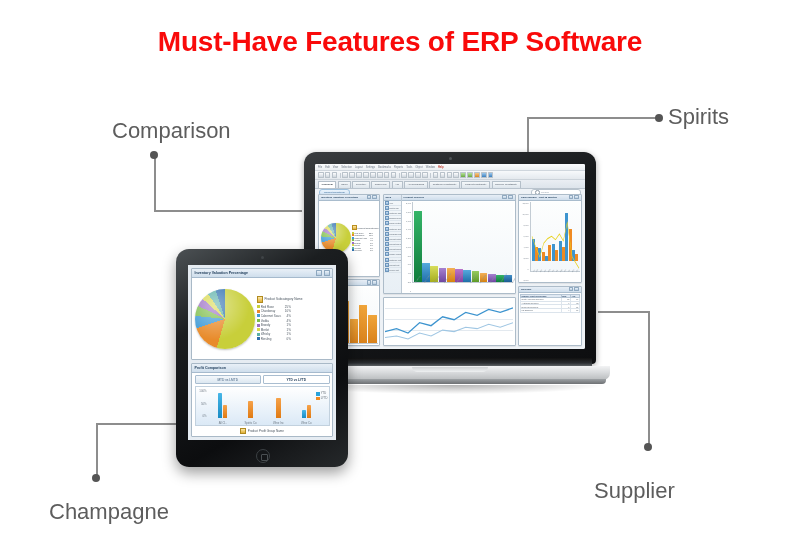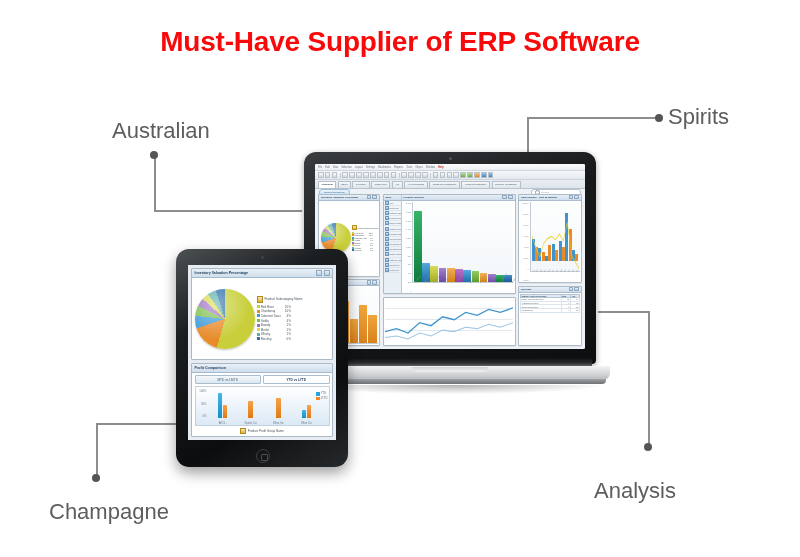--- a/index.html
+++ b/index.html
@@ -202,42 +202,42 @@
   .tclegend{position:absolute;right:1px;top:5px;display:flex;flex-direction:column;gap:1.2px;}
   .tcl{display:flex;align-items:center;gap:1px;font-size:2.7px;color:#5a646e;}
   .tcsw{width:3.5px;height:3.5px;}
   .tfoot{display:flex;align-items:center;justify-content:center;gap:1.4px;font-size:3px;color:#4e5862;padding:1.5px 0 2px;white-space:nowrap;}
 </style>
 </head>
 <body>
 
 <div class="stage">
 
-  <div class="title">Must-Have Supplier of ERP Software</div>
+  <div class="title">Must-Have Features of ERP Software</div>
 
   <div class="conn v c-int-v"></div>
   <div class="conn h c-int-h"></div>
   <div class="dot d-int"></div>
 
   <div class="conn h c-rep-h"></div>
   <div class="conn v c-rep-v"></div>
   <div class="dot d-rep"></div>
 
   <div class="conn h c-ana-h"></div>
   <div class="conn v c-ana-v"></div>
   <div class="dot d-ana"></div>
 
   <div class="conn h c-aut-h"></div>
   <div class="conn v c-aut-v"></div>
   <div class="dot d-aut"></div>
 
-  <div class="label lbl-integration">Australian</div>
+  <div class="label lbl-integration">Comparison</div>
   <div class="label lbl-report">Spirits</div>
   <div class="label lbl-automation">Champagne</div>
-  <div class="label lbl-analysis">Analysis</div>
+  <div class="label lbl-analysis">Supplier</div>
 
   <div class="laptop">
     <div class="lap-lid">
       <div class="lap-cam"></div>
       <div class="lap-screen">
         <div class="app">
 
           <div class="menubar">
             <span>File</span>
             <span>Edit</span>

